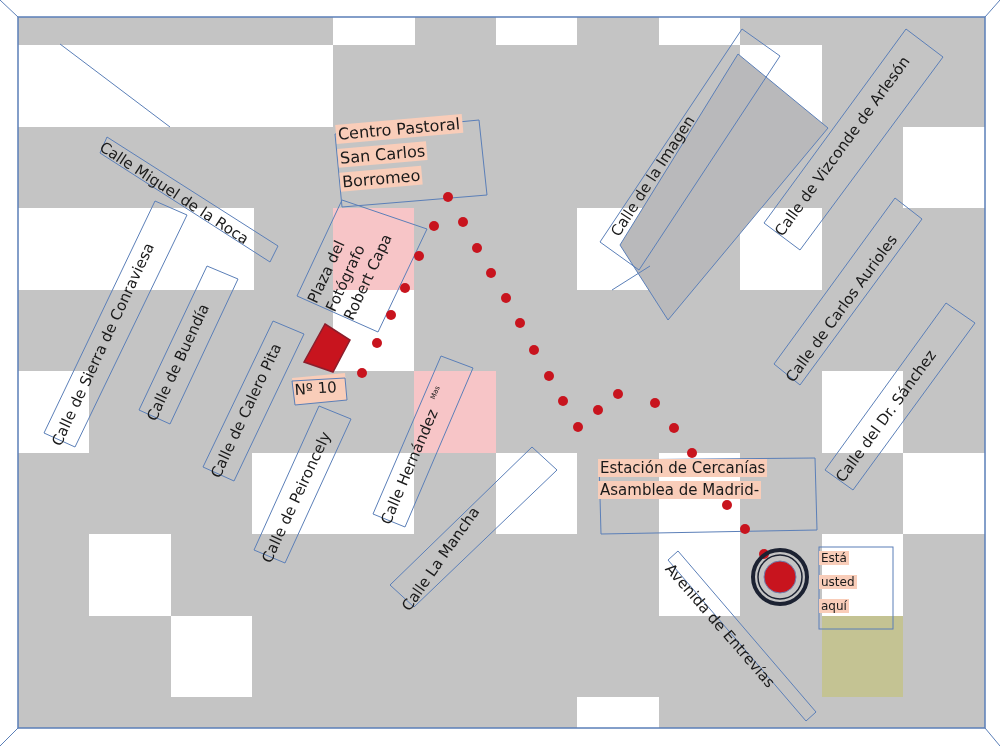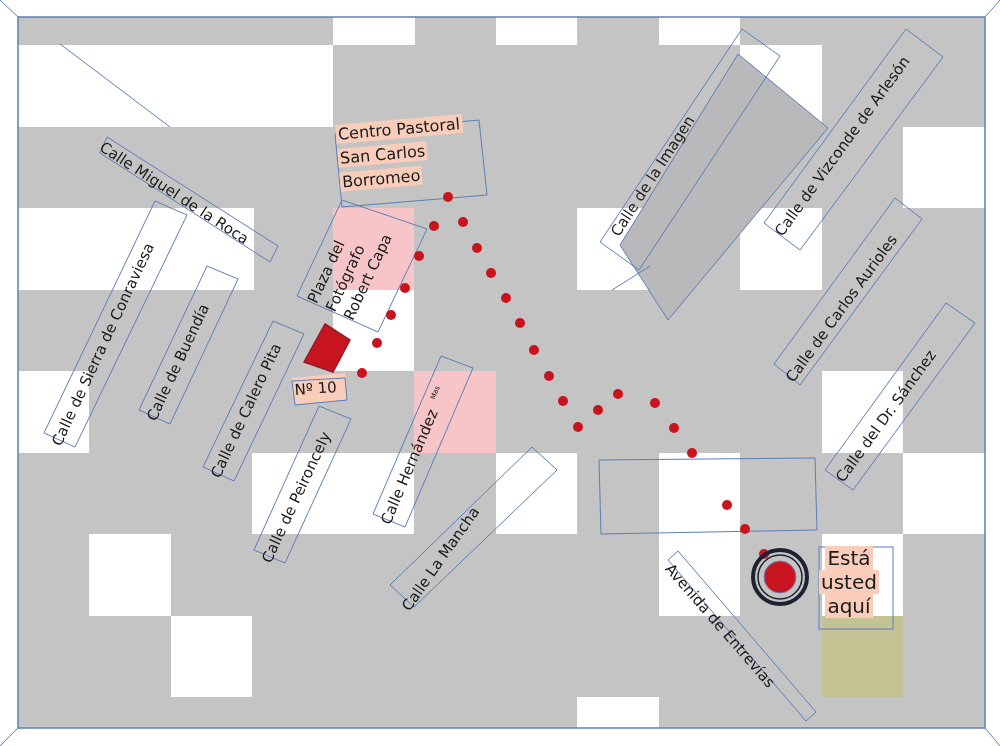--- a/index.html
+++ b/index.html
@@ -135,19 +135,21 @@
 
 <div class="lbl" style="left:303px;top:298px;font-size:15px;line-height:20px;transform:rotate(-65deg);white-space:normal;width:110px;">
   <div>Plaza del</div>
   <div>Fotógrafo</div>
   <div>Robert Capa</div>
 </div>
 
 <div class="lbl" style="left:294px;top:381px;font-size:15px;transform:rotate(-4deg);">Nº 10</div>
 
 <div class="poi-text" style="left:598px;top:457px;font-size:15px;line-height:22px;">
+  <div><span>Estación de Cercanías</span></div>
+  <div><span>Asamblea de Madrid-</span></div>
 </div>
 
-<div class="poi-text" style="left:819px;top:546px;font-size:20px;line-height:24px;text-align:center;">
+<div class="poi-text" style="left:819px;top:546px;font-size:12px;line-height:24px;">
   <div><span>Está</span></div>
   <div><span>usted</span></div>
   <div><span>aquí</span></div>
 </div>
 
 </body></html>

